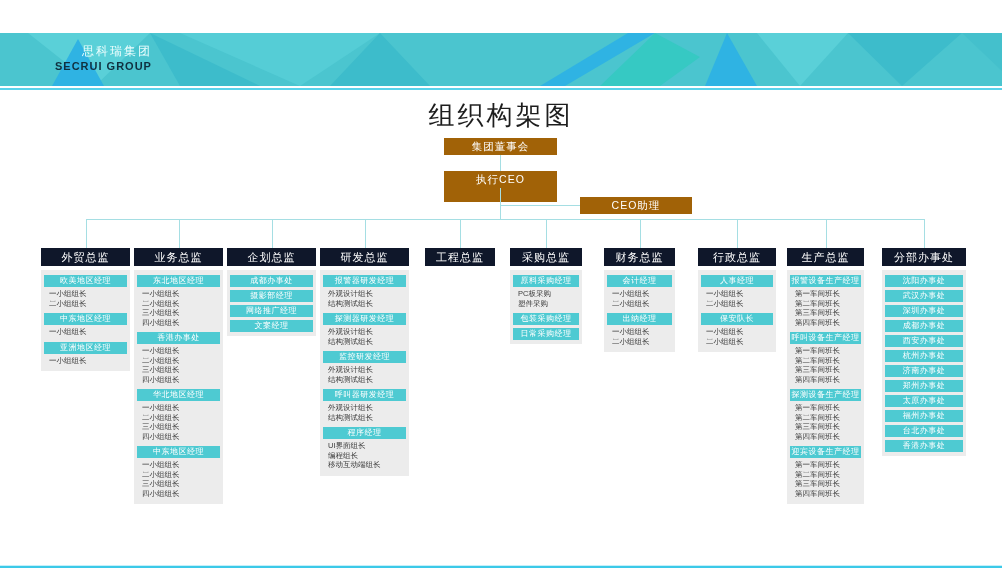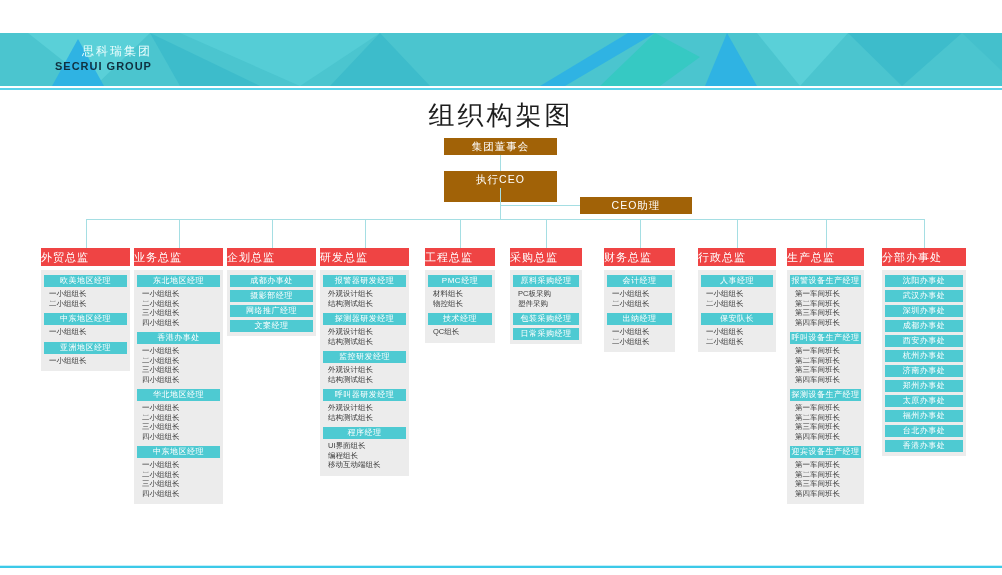--- a/index.html
+++ b/index.html
@@ -35,21 +35,21 @@
   .col:nth-child(1){left:41px;width:89px;}
   .col:nth-child(2){left:134px;width:89px;}
   .col:nth-child(3){left:227px;width:89px;border-radius:25px;}
   .col:nth-child(4){left:320px;width:89px;}
   .col:nth-child(5){left:425px;width:70px;}
   .col:nth-child(6){left:510px;width:72px;}
   .col:nth-child(7){left:604px;width:71px;}
   .col:nth-child(8){left:698px;width:78px;}
   .col:nth-child(9){left:787px;width:77px;}
   .col:nth-child(10){left:882px;width:84px;}
-  .dept{background:#ef4444;color:#fff;height:18px;line-height:18px;
+  .dept{background:#0f172a;color:#fff;text-align:center;height:18px;line-height:18px;
     font-size:11px;letter-spacing:1px;}
   .panel{margin-top:4px;background:#ececec;padding:2px 0 4px 0;}
   .sec-bar{margin:3px 3px 0 3px;background:#4ecad2;color:#fff;text-align:center;
     height:12px;line-height:12px;font-size:8px;letter-spacing:0.5px;
     white-space:nowrap;overflow:hidden;}
   .sec-items{list-style:none;margin:0;padding:3px 0 1px 0;}
   .sec-items li{font-size:7.5px;line-height:8.5px;color:#3c3c3c;padding:0 0 1px 8px;
     white-space:nowrap;overflow:hidden;}
   
   .bottom-line{position:absolute;top:565px;left:0;width:1002px;height:2px;
@@ -181,31 +181,20 @@
         <ul class="sec-items">
           <li>UI界面组长</li>
           <li>编程组长</li>
           <li>移动互动端组长</li>
         </ul>
       </div>
   </div>
 
   <div class="col">
     <div class="dept">工程总监</div>
-    <div class="panel">
-        <div class="sec-bar">PMC经理</div>
-        <ul class="sec-items">
-          <li>材料组长</li>
-          <li>物控组长</li>
-        </ul>
-        <div class="sec-bar">技术经理</div>
-        <ul class="sec-items">
-          <li>QC组长</li>
-        </ul>
-      </div>
   </div>
 
   <div class="col">
     <div class="dept">采购总监</div>
     <div class="panel">
         <div class="sec-bar">原料采购经理</div>
         <ul class="sec-items">
           <li>PC板采购</li>
           <li>塑件采购</li>
         </ul>

